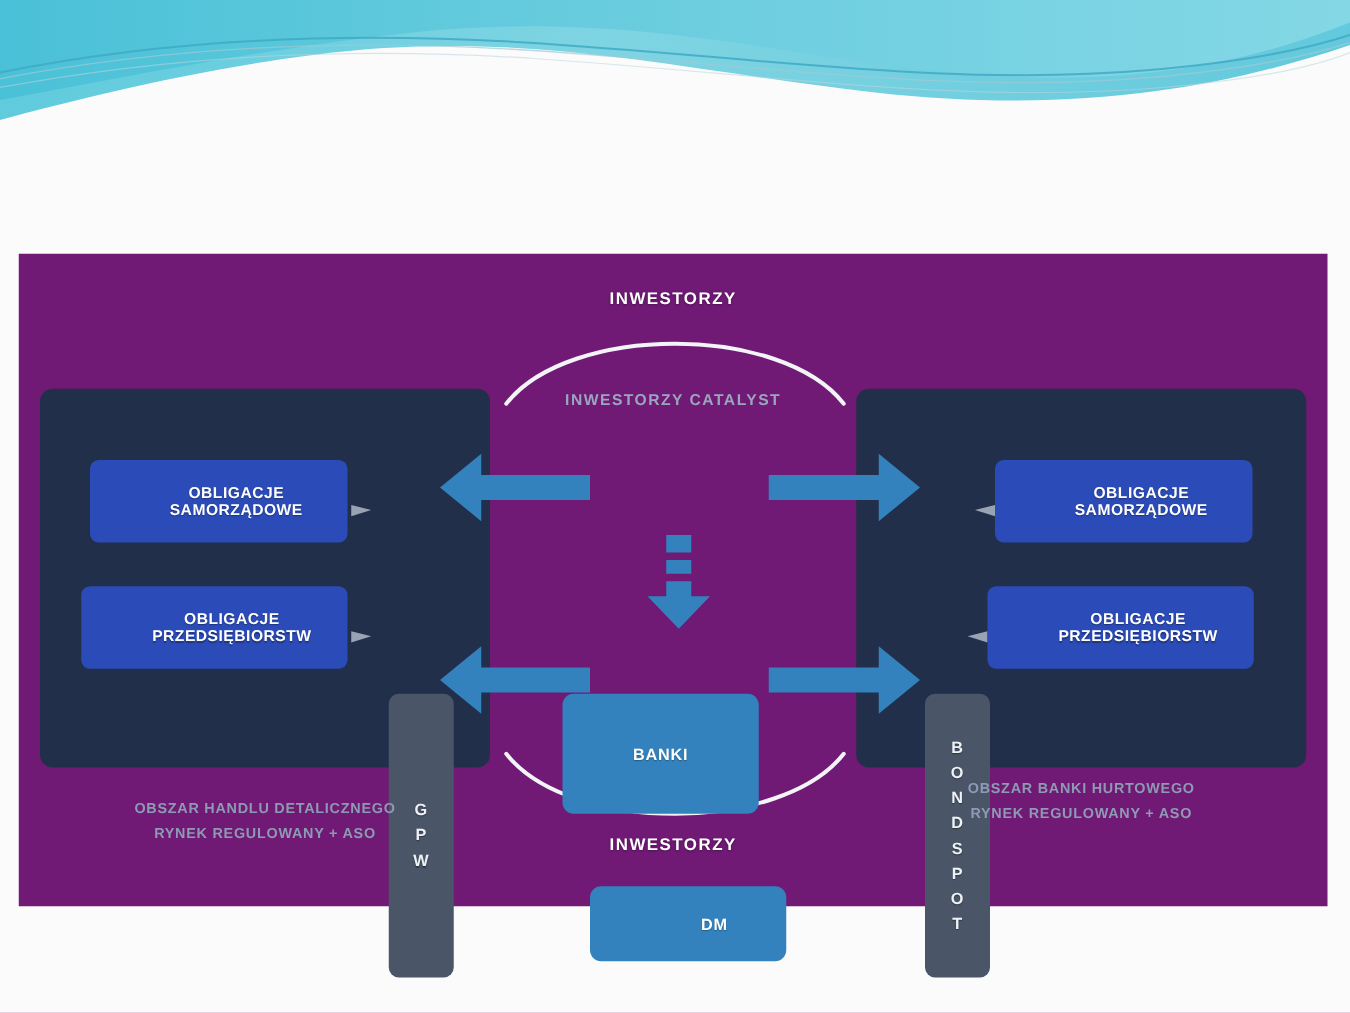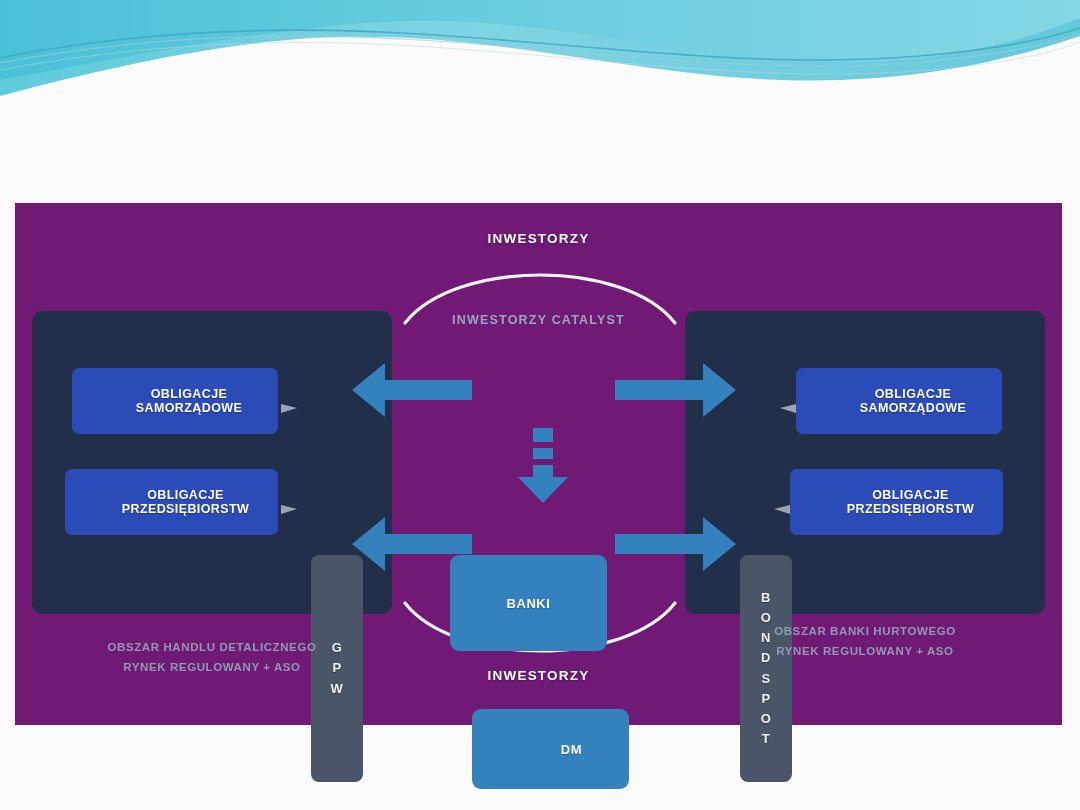--- a/index.html
+++ b/index.html
@@ -105,21 +105,21 @@
     align-items: center;
     justify-content: center;
     color: #ffffff;
     font-size: 13px;
     font-weight: bold;
     letter-spacing: .6px;
     text-shadow: 0 1px 1px rgba(0,0,0,.3);
     z-index: 4;
   }
   #box-banki { left: 435px; top: 352px; width: 157px; height: 96px; }
-  #box-dm    { left: 457px; top: 506px; width: 157px; height: 80px; padding-left: 42px; }
+  #box-dm    { left: 457px; top: 506px; width: 157px; height: 60px; padding-left: 42px; }
 
   
   #arrow-layer {
     position: absolute;
     left: 0; top: 0;
     width: 1047px; height: 522px;
     pointer-events: none;
   }
 
   

